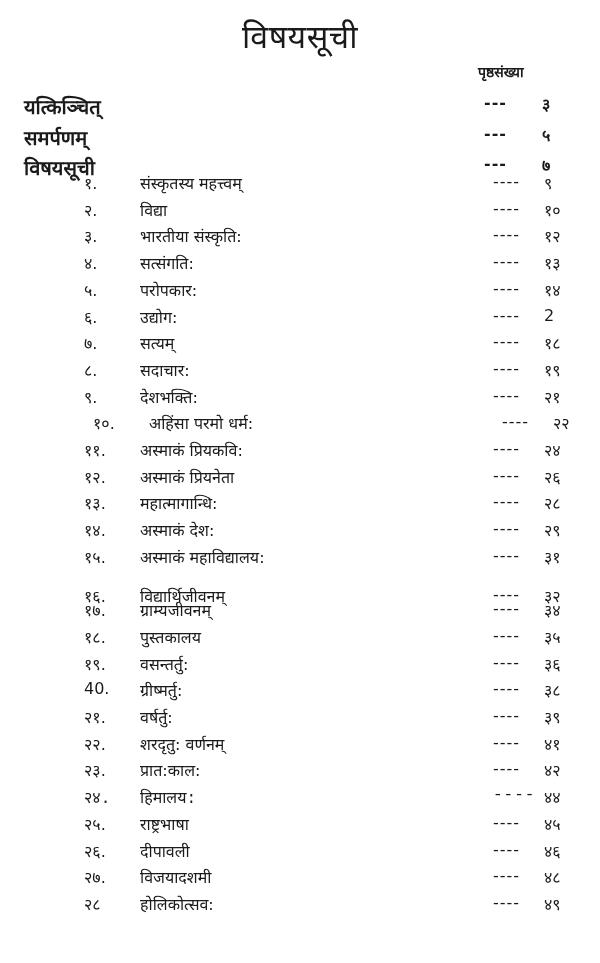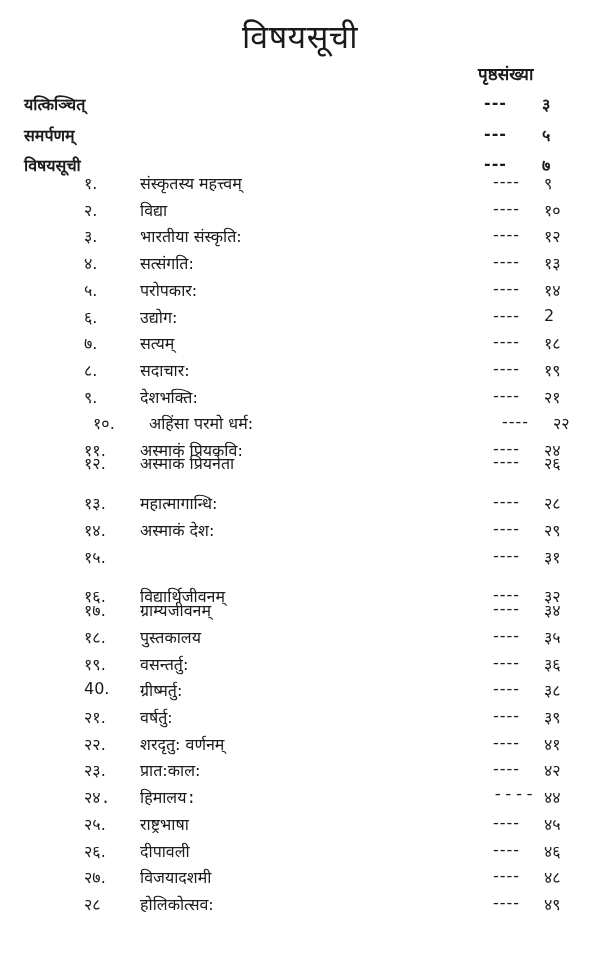--- a/index.html
+++ b/index.html
@@ -7,24 +7,24 @@
     width: 600px; height: 963px; position: relative; overflow: hidden;
     font-family: "DejaVu Sans", "Liberation Sans", sans-serif;
     color: #1a1a1a;
   }
   .page-title {
     position: absolute; left: 0; width: 600px; top: 14px;
     text-align: center; font-size: 32px; font-weight: normal; letter-spacing: 0.5px;
   }
   .col-header {
     position: absolute; left: 478px; top: 62px;
-    font-size: 17px; font-weight: bold;
+    font-size: 14px; font-weight: bold;
   }
   .front {
-    position: absolute; left: 24px; font-size: 16px; font-weight: bold;
+    position: absolute; left: 24px; font-size: 20px; font-weight: bold;
   }
   .front-dash, .front-page {
     position: absolute; font-size: 16px; font-weight: bold;
   }
   .front-dash { left: 484px; letter-spacing: 1px; }
   .front-page { left: 542px; }
   .row { position: absolute; left: 0; width: 600px; height: 28px; font-size: 16px; }
   .num { position: absolute; left: 84px; }
   .title { position: absolute; left: 140px; }
   .dash { position: absolute; left: 493px; letter-spacing: 1px; }
@@ -107,40 +107,41 @@
       <span class="title">अहिंसा परमो धर्म:</span>
       <span class="dash">----</span>
       <span class="pg">२२</span>
     </div>
     <div class="row" style="top: 439px;">
       <span class="num">११.</span>
       <span class="title">अस्माकं प्रियकवि:</span>
       <span class="dash">----</span>
       <span class="pg">२४</span>
     </div>
-    <div class="row" style="top: 452px;">
+    <div class="row" style="top: 466px;">
       <span class="num">१२.</span>
       <span class="title">अस्माकं प्रियनेता</span>
       <span class="dash">----</span>
       <span class="pg">२६</span>
     </div>
     <div class="row" style="top: 492px;">
       <span class="num">१३.</span>
       <span class="title">महात्मागान्धि:</span>
       <span class="dash">----</span>
       <span class="pg">२८</span>
     </div>
     <div class="row" style="top: 519px;">
       <span class="num">१४.</span>
       <span class="title">अस्माकं देश:</span>
       <span class="dash">----</span>
       <span class="pg">२९</span>
     </div>
     <div class="row" style="top: 546px;">
       <span class="num">१५.</span>
+      <span class="title">अस्माकं महाविद्यालय:</span>
       <span class="dash">----</span>
       <span class="pg">३१</span>
     </div>
     <div class="row" style="top: 585px;">
       <span class="num">१६.</span>
       <span class="title">विद्यार्थिजीवनम्</span>
       <span class="dash">----</span>
       <span class="pg">३२</span>
     </div>
     <div class="row" style="top: 599px;">

